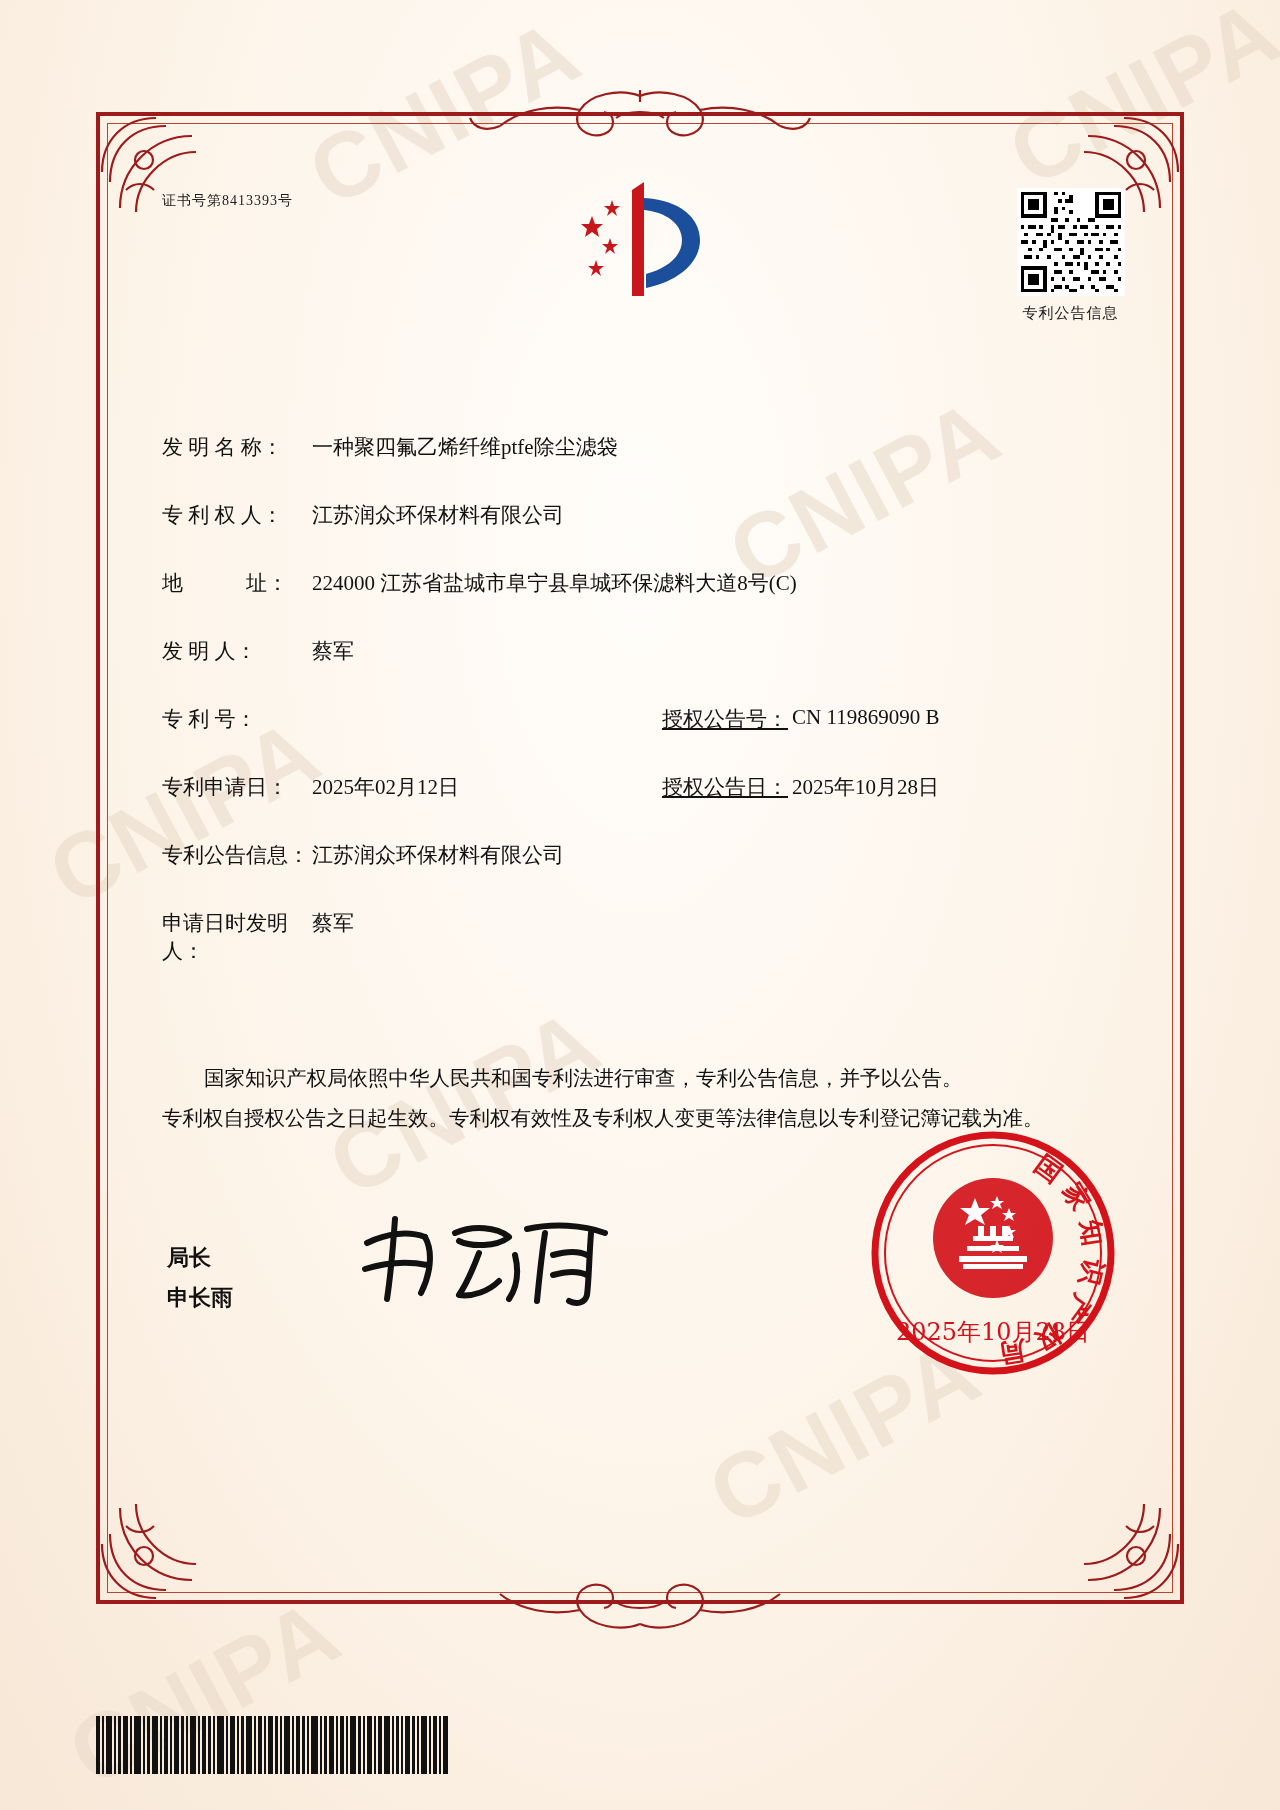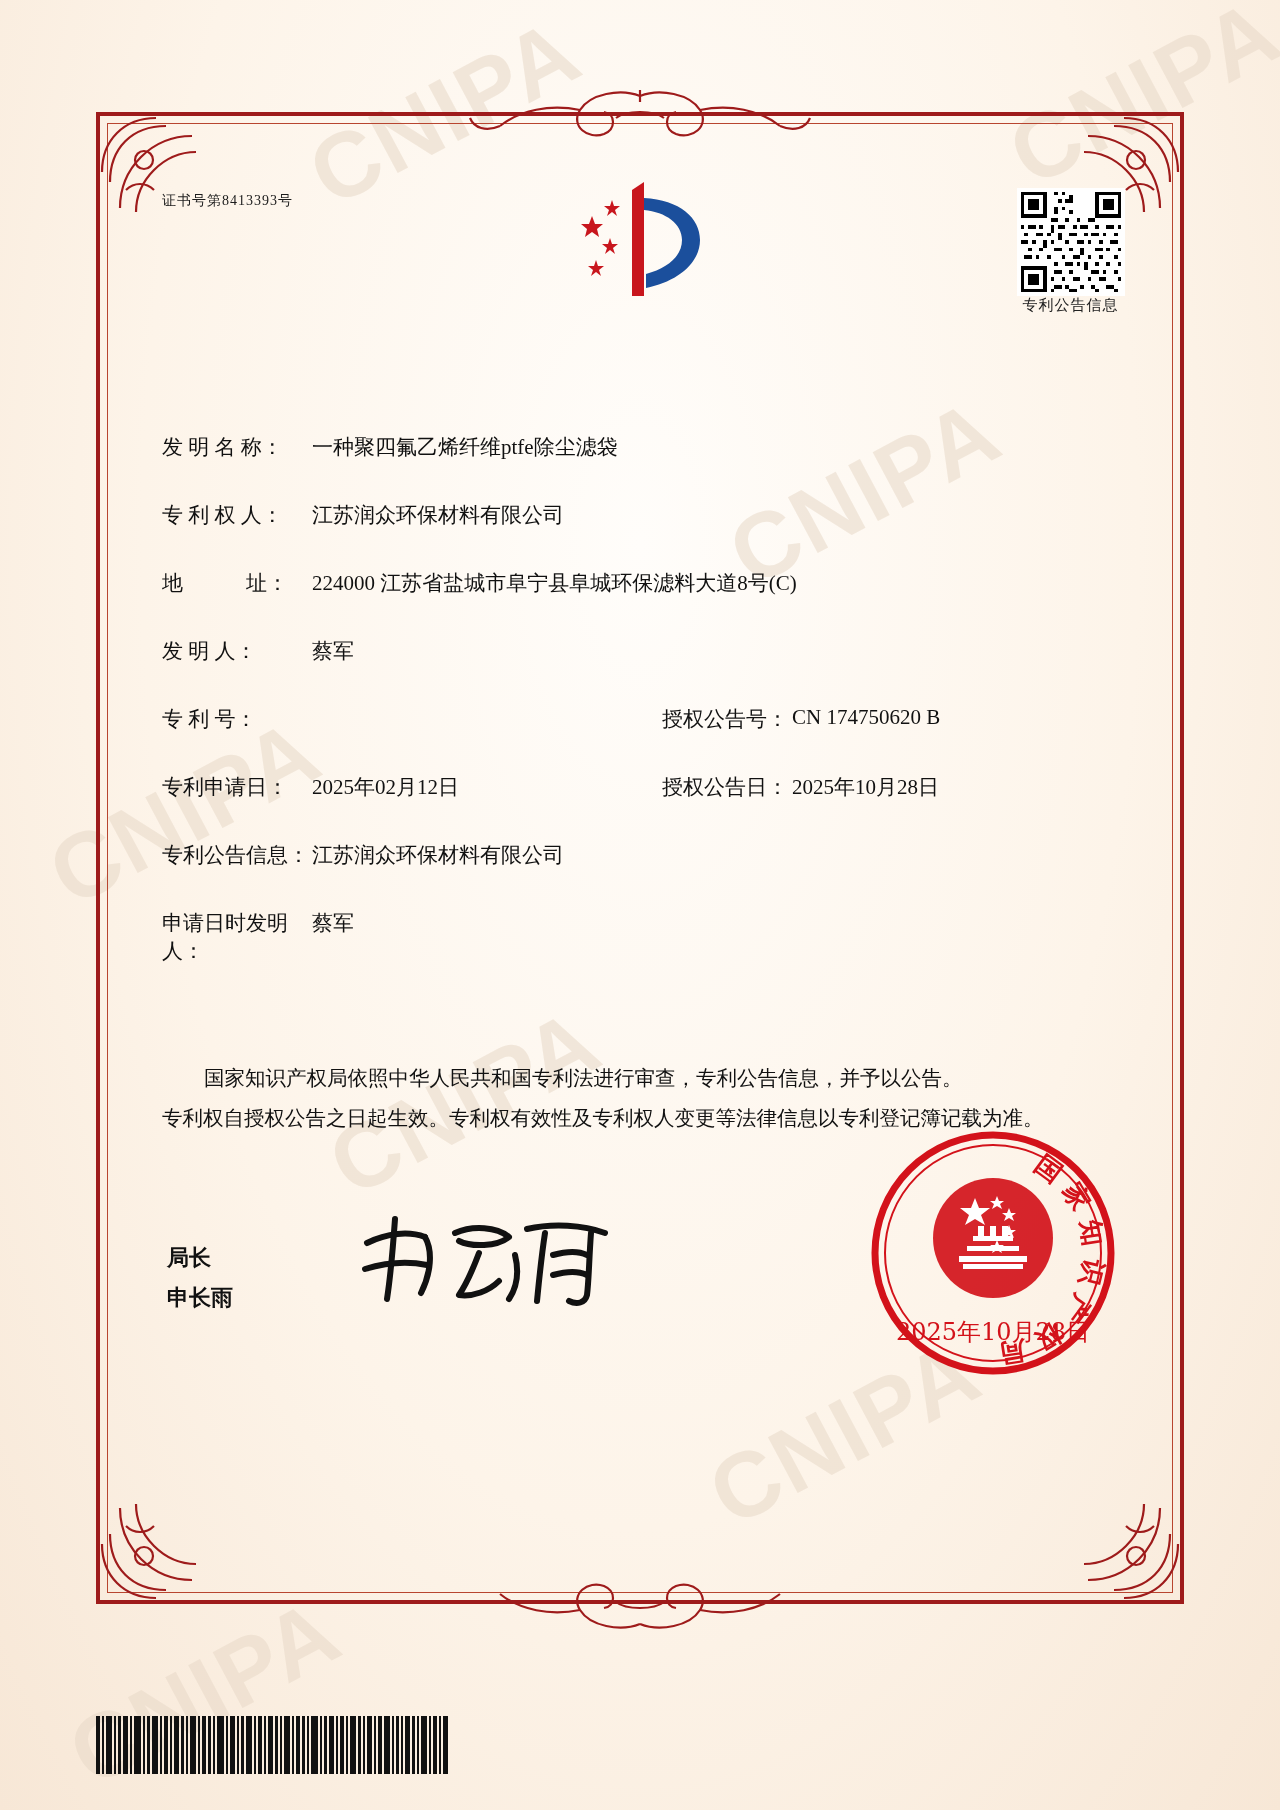--- a/index.html
+++ b/index.html
@@ -38,37 +38,37 @@
   .botdeco{position:absolute;left:50%;bottom:178px;transform:translateX(-50%);width:420px;height:60px;}
 
   
   #content{position:absolute;left:107px;top:123px;width:1066px;height:1470px;}
   #cert-no{
     position:absolute;left:55px;top:69px;font-size:14px;color:#1b1b1b;letter-spacing:1px;
   }
   #emblem{position:absolute;left:50%;top:55px;transform:translateX(-50%);width:200px;height:125px;}
   #qr-box{position:absolute;right:40px;top:65px;width:125px;text-align:center;}
   #qr{width:108px;height:108px;margin:0 auto;display:block;}
-  #qr-label{font-size:15px;color:#222;margin-top:0;letter-spacing:1px;}
+  #qr-label{font-size:15px;color:#222;margin-top:8px;letter-spacing:1px;}
 
   #title{
     position:absolute;left:0;right:0;top:200px;text-align:center;
     font-size:58px;letter-spacing:16px;font-weight:700;color:#111;
     font-family:"DejaVu Serif", serif;
   }
 
   .fields{position:absolute;left:55px;top:310px;right:40px;}
   .frow{display:flex;align-items:flex-start;margin-bottom:40px;font-size:21px;color:#111;}
   .flabel{width:150px;flex:none;letter-spacing:0px;}
   .fvalue{flex:1;}
   .frow.two{margin-bottom:40px;}
   .col{display:flex;}
   .col .flabel{width:150px;}
   .col2{margin-left:10px;display:flex;}
-  .col2 .flabel{width:130px;}
+  .col2 .flabel{width:130px;text-decoration:underline;}
 
   #statement{
     position:absolute;left:55px;right:45px;top:935px;font-size:20.5px;line-height:40px;color:#111;
     text-align:justify;
   }
   #statement p{margin:0;}
   #statement p.indent{text-indent:42px;}
 
   #director{
     position:absolute;left:60px;top:1115px;font-size:22px;line-height:40px;color:#111;font-weight:600;
@@ -303,21 +303,21 @@
         <div class="flabel">发 明 人：</div>
         <div class="fvalue">蔡军</div>
       </div>
 
       <div class="frow two">
         <div class="col" style="width:490px;">
           <div class="flabel">专 利 号：</div>
         </div>
         <div class="col2">
           <div class="flabel">授权公告号：</div>
-          <div class="fvalue">CN 174750620 B</div>
+          <div class="fvalue">CN 119869090 B</div>
         </div>
       </div>
 
       <div class="frow two">
         <div class="col" style="width:490px;align-items:center;">
           <div class="flabel">专利申请日：</div>
           <div class="fvalue">2025年02月12日</div>
         </div>
         <div class="col2">
           <div class="flabel">授权公告日：</div>

